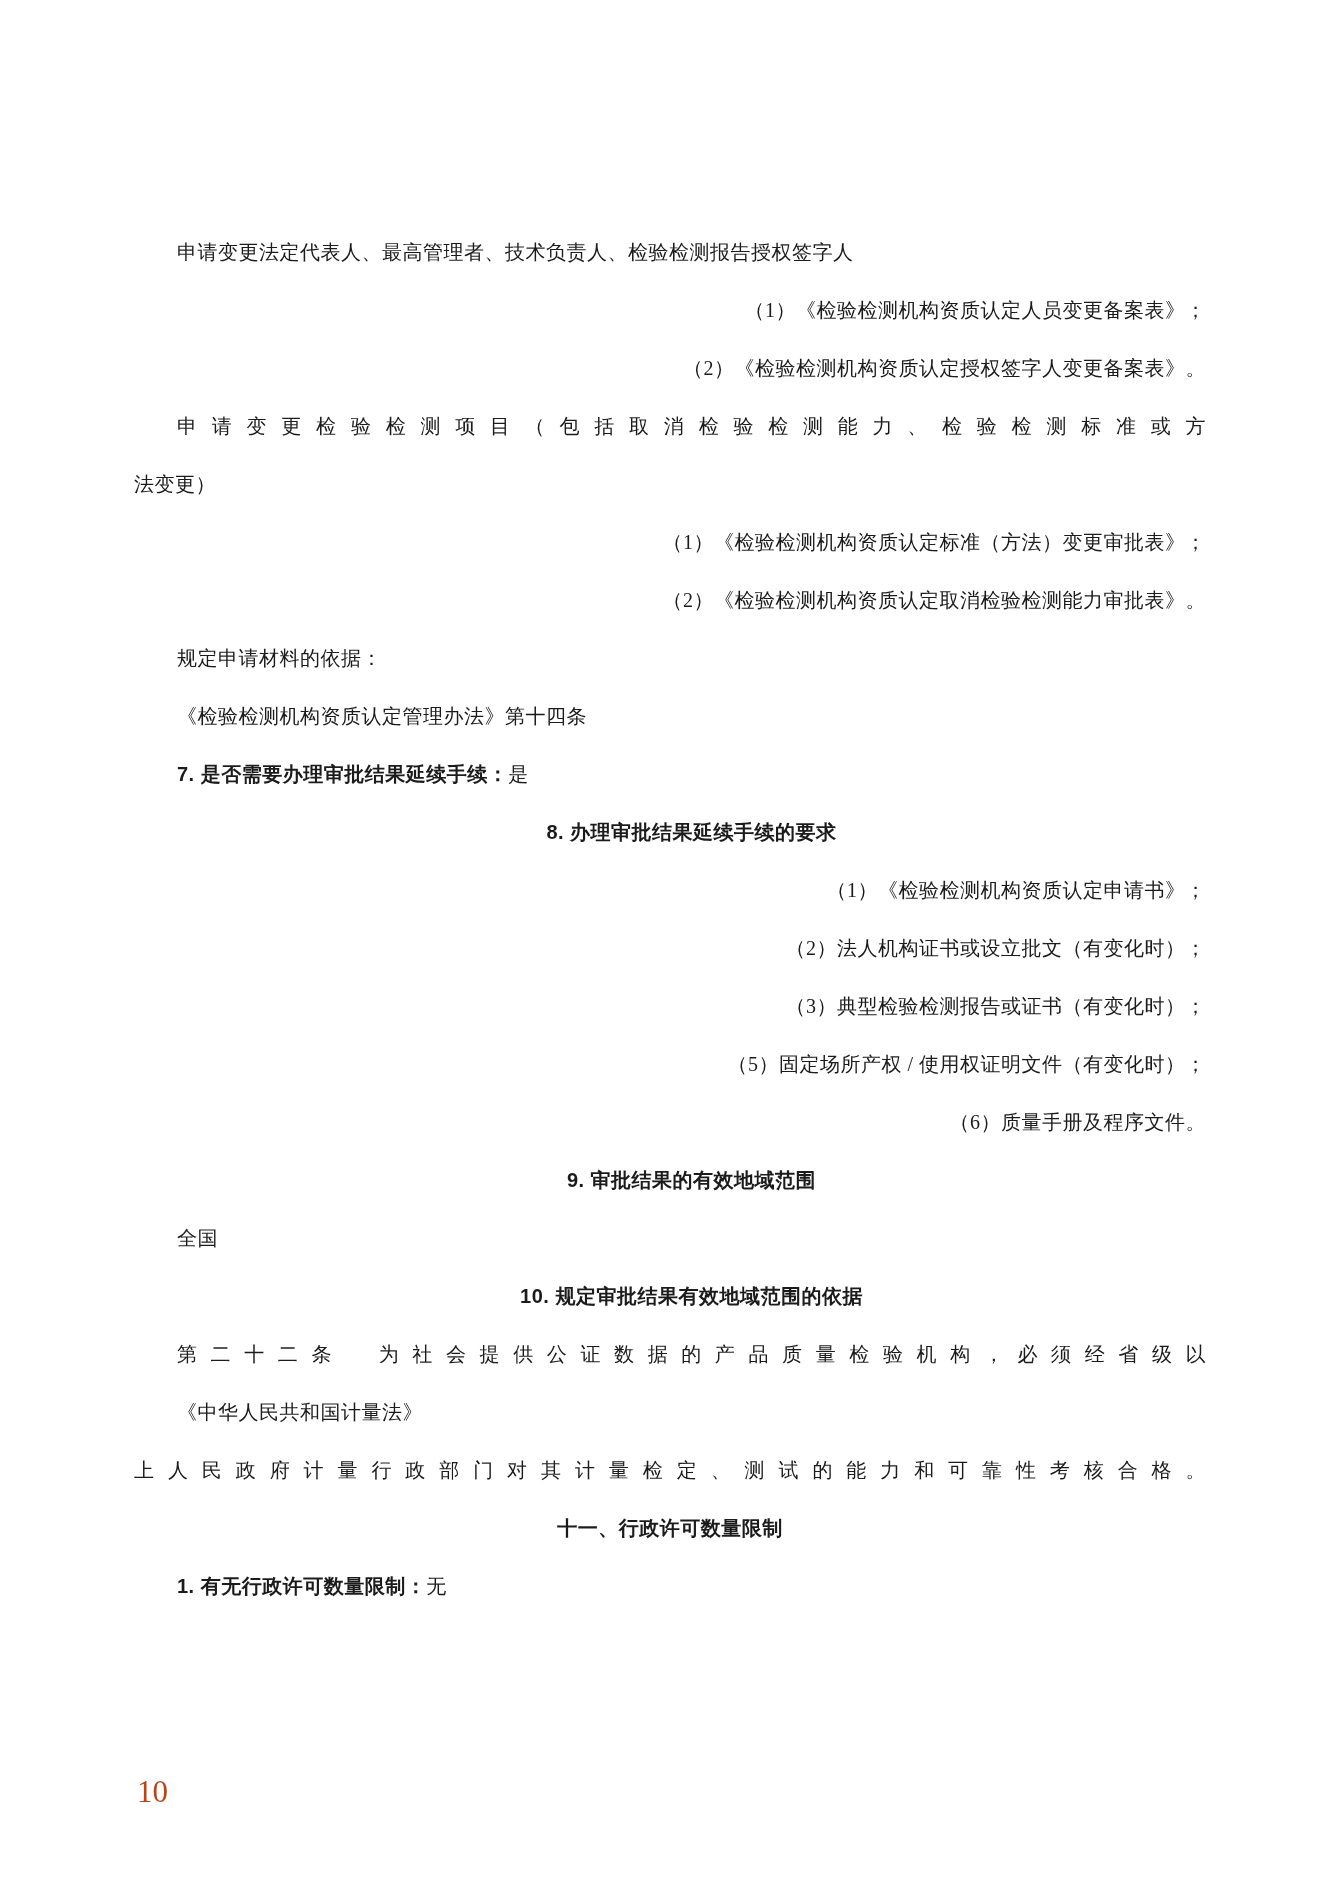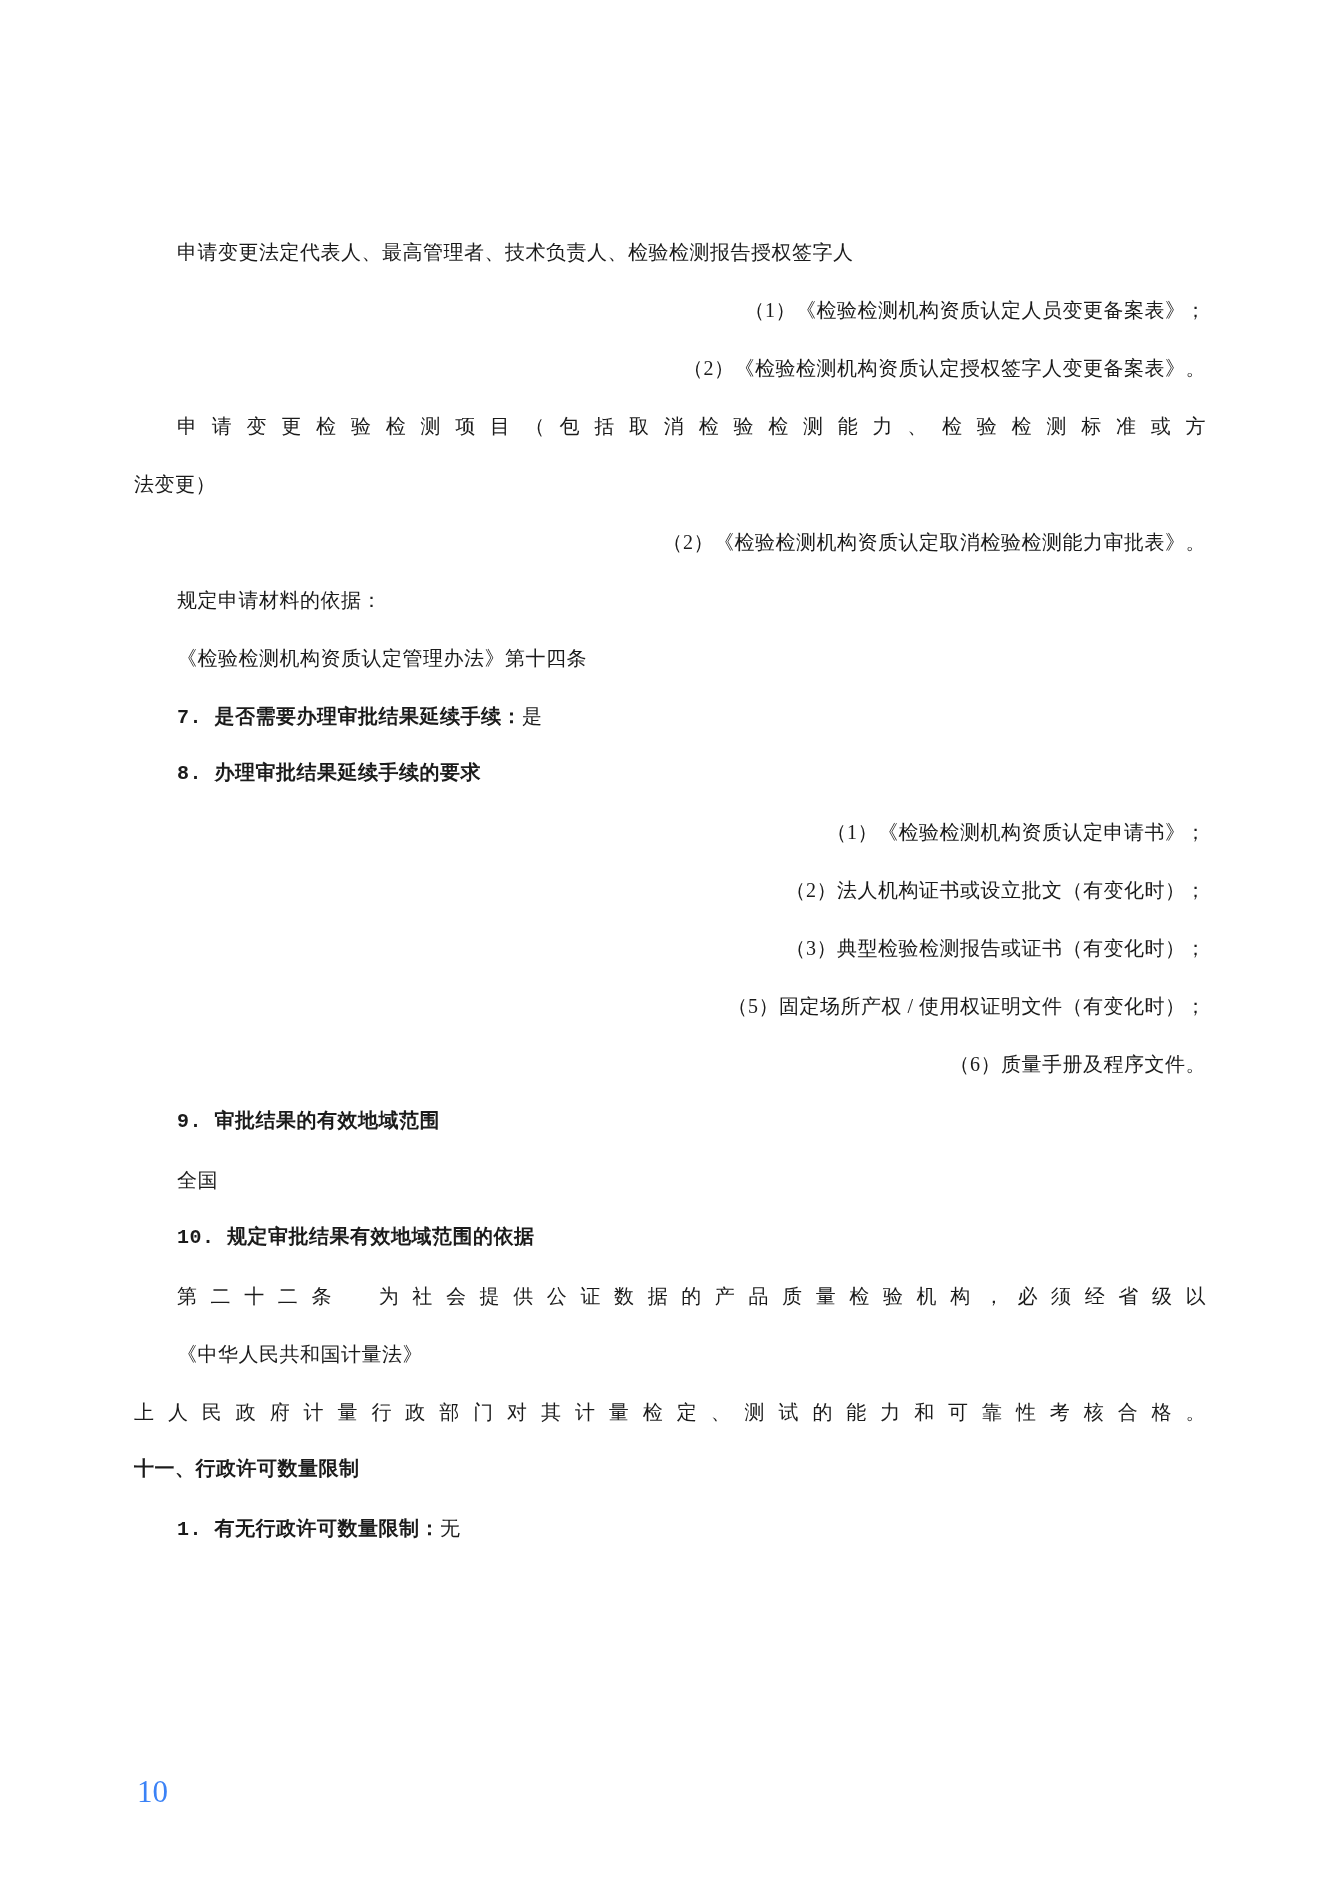--- a/index.html
+++ b/index.html
@@ -31,45 +31,47 @@
   .par { padding-left: 38px; text-align: right; }
   
   .j {
     text-align: justify;
     text-align-last: justify;
     text-justify: inter-character;
   }
   
   .b {
     font-weight: 700;
-    font-family: Liberation Mono, monospace;
+    font-family: Liberation Sans, sans-serif;
     letter-spacing: 0.5px;
+    text-align: center;
   }
   .field-value { font-weight: 400; }
   .pageno {
     position: absolute;
     left: 137px;
     top: 1763px;
     height: 58px;
     line-height: 58px;
     font-size: 31px;
-    color: #3b82f6;
+    color: #c2410c;
   }
 </style>
 </head>
 <body>
 
 <div class="page">
   <div class="content">
 
     <div class="line ind">申请变更法定代表人、最高管理者、技术负责人、检验检测报告授权签字人</div>
     <div class="line par">（1）《检验检测机构资质认定人员变更备案表》；</div>
     <div class="line par">（2）《检验检测机构资质认定授权签字人变更备案表》。</div>
     <div class="line ind j">申请变更检验检测项目（包括取消检验检测能力、检验检测标准或方</div>
     <div class="line">法变更）</div>
+    <div class="line par">（1）《检验检测机构资质认定标准（方法）变更审批表》；</div>
     <div class="line par">（2）《检验检测机构资质认定取消检验检测能力审批表》。</div>
     <div class="line ind">规定申请材料的依据：</div>
     <div class="line ind">《检验检测机构资质认定管理办法》第十四条</div>
 
     <div class="line ind"><span class="b">7. 是否需要办理审批结果延续手续：</span><span class="field-value">是</span></div>
 
     <div class="line ind b">8. 办理审批结果延续手续的要求</div>
     <div class="line par">（1）《检验检测机构资质认定申请书》；</div>
     <div class="line par">（2）法人机构证书或设立批文（有变化时）；</div>
     <div class="line par">（3）典型检验检测报告或证书（有变化时）；</div>

